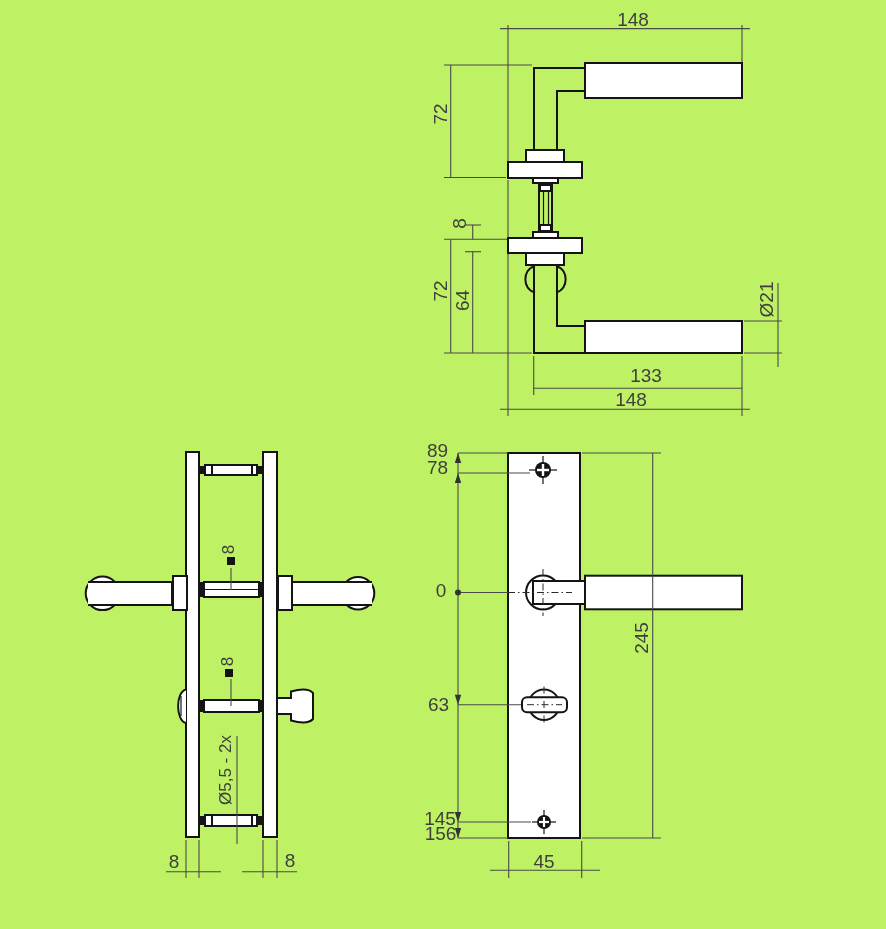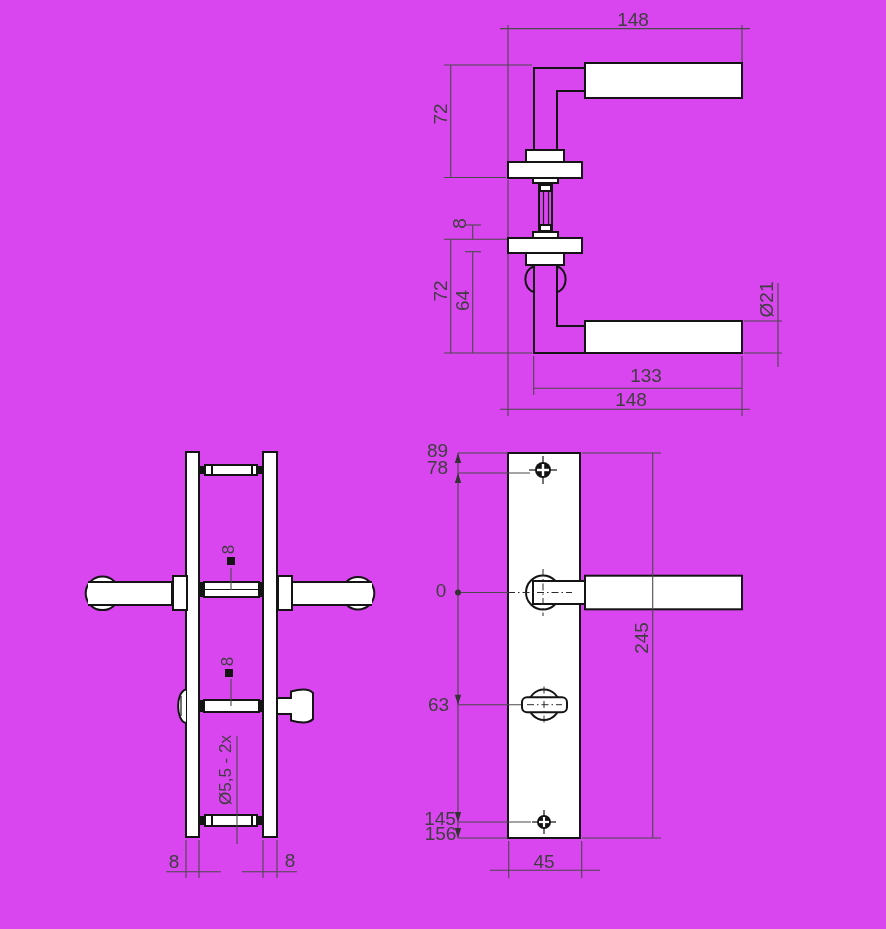--- a/index.html
+++ b/index.html
@@ -1,16 +1,16 @@
 <!DOCTYPE html>
 <html><head>
 <meta charset="utf-8">
 <style>
   html,body{margin:0;padding:0;background:#ffffff;}
-  #canvas{position:relative;width:886px;height:929px;background:#d946ef;overflow:hidden;
+  #canvas{position:relative;width:886px;height:929px;background:#bef264;overflow:hidden;
           font-family:"Liberation Sans", sans-serif;}
   svg{position:absolute;left:0;top:0;}
   .obj{stroke:#141414;stroke-width:2;fill:none;stroke-linejoin:miter;stroke-linecap:square;}
   .objf{stroke:#141414;stroke-width:2;fill:#ffffff;stroke-linejoin:miter;}
   .thin{stroke:#141414;stroke-width:1.2;fill:none;}
   .blk{fill:#141414;stroke:none;}
   .dim{stroke:#4a4a4a;stroke-width:1.1;fill:none;}
   .cl{stroke:#2a2a2a;stroke-width:1;fill:none;stroke-dasharray:7 3 1.5 3;}
   .arw{fill:#333333;stroke:none;}
   text{font-family:"Liberation Sans", sans-serif;font-size:19px;fill:#3f3f3f;}

